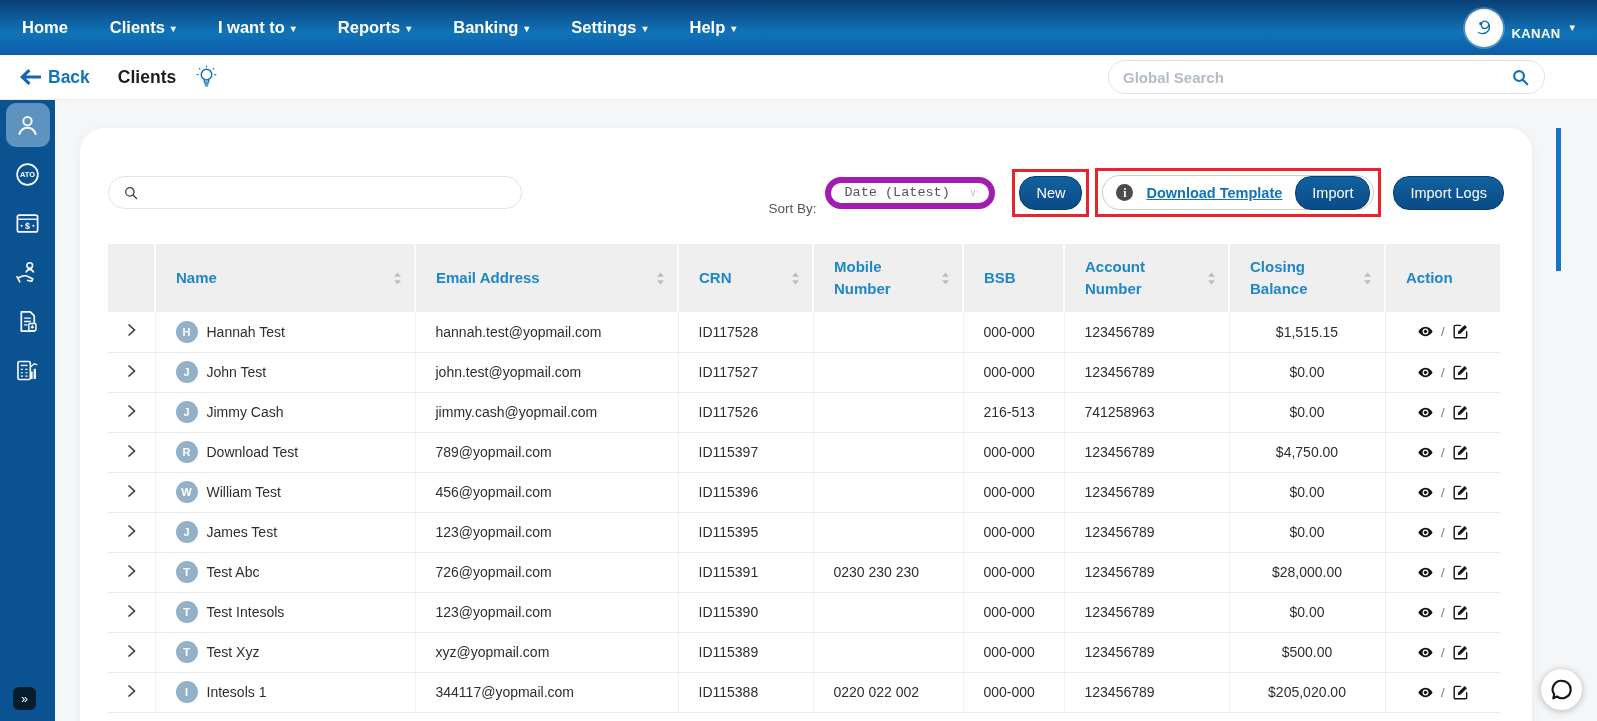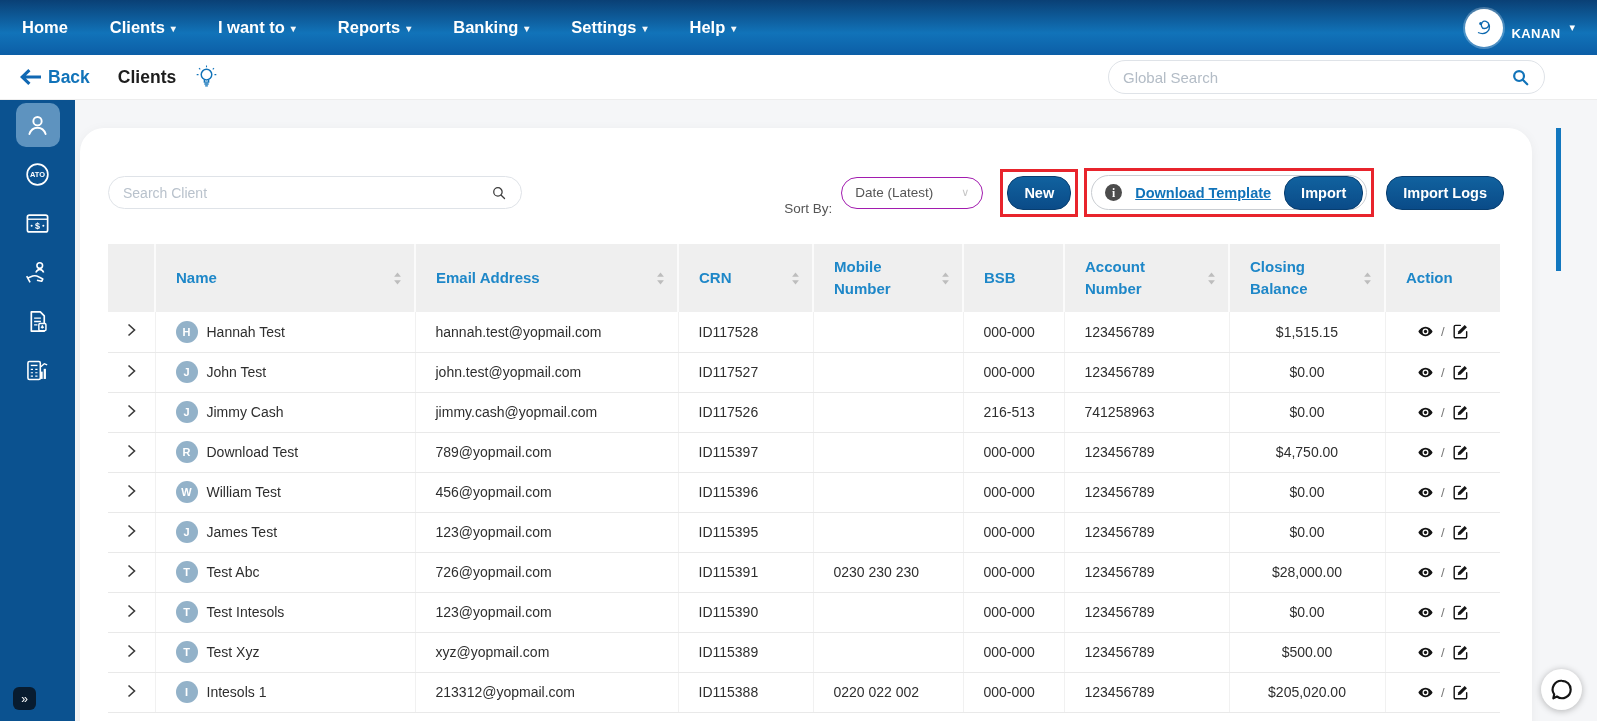--- a/index.html
+++ b/index.html
@@ -18,45 +18,45 @@
   .nav-avatar { width:38px; height:38px; border-radius:50%; background:#fff; display:flex; align-items:center; justify-content:center; box-shadow:0 0 0 2px rgba(255,255,255,.25); }
   .nav-user-name { color:#fff; font-size:13px; font-weight:bold; letter-spacing:.4px;margin-top:11px; }
   .user-caret { color:#fff; font-size:11px; }
 
   
   .subheader { position:absolute; top:55px; left:0; width:1597px; height:45px; background:#fff; border-bottom:1px solid #ededed; display:flex; align-items:center; padding:16px 20px; z-index:5; }
   .back-btn { display:flex; align-items:center; gap:7px; color:var(--link-blue); font-size:17.5px; font-weight:bold; cursor:pointer; }
   .page-title { margin-left:28px; font-size:17.5px; font-weight:600; color:#1d1d1d; }
   .bulb { margin-left:18px; display:flex; cursor:pointer; }
   .global-search { margin-left:auto; margin-right:32px; width:437px; height:34px; border:1px solid #dfe3e8; border-radius:18px; display:flex; align-items:center; padding:0 14px; gap:8px; background:#fff; }
-  .global-search input { border:none; outline:none; flex:1; font-size:15px; color:#8b5cf6; font-family:inherit; background:transparent; }
+  .global-search input { border:none; outline:none; flex:1; font-size:15px; color:#8b5cf6; font-family:inherit; background:transparent;font-weight:bold; }
   .global-search input::placeholder { color:#b3bcc6; }
 
   
-  .sidebar { position:absolute; top:100px; left:0; width:75px; height:621px; background:var(--sidebar-blue); z-index:5; }
+  .sidebar { position:absolute; top:100px; left:0; width:55px; height:621px; background:var(--sidebar-blue); z-index:5; }
   .side-nav { display:flex; flex-direction:column; align-items:center; padding-top:3px; }
   .side-item { width:44px; height:44px; margin-bottom:5px; border-radius:10px; display:flex; align-items:center; justify-content:center; cursor:pointer; }
   .side-item.active { background:#5e93bf; }
   .side-item svg { width:27px; height:27px; }
   .side-expand { position:absolute; left:13px; bottom:11px; width:23px; height:23px; border-radius:6px; background:#081c30; color:#fff; font-size:12px; display:flex; align-items:center; justify-content:center; cursor:pointer; }
 
   
   .main-card { position:absolute; left:80px; top:128px; width:1452px; height:650px; background:#fff; border-radius:24px; box-shadow:0 2px 12px rgba(0,0,0,.05); }
 
   
   .controls { display:flex; align-items:center; padding:40px 28px 27px 28px; }
   .search-client { width:414px; height:33px; border:1px solid #dfe3e8; border-radius:17px; display:flex; align-items:center; padding:0 14px; gap:8px; }
   .search-client input { border:none; outline:none; flex:1; font-size:14px; color:#333; font-family:inherit; }
   .search-client input::placeholder { color:#b9c2cc; }
   .controls-right { margin-left:auto; display:flex; align-items:center; }
   .sort-label { font-size:13.5px; color:#555; margin-right:9px;margin-top:32px; }
-  .sort-dd { height:32px; border:1px solid #a21caf; border-radius:16px; background:#fff; display:flex; align-items:center; gap:28px; padding:0 13px; font-size:13.5px; color:#555; cursor:pointer; }
+  .sort-dd { height:32px; border:6px solid #a21caf; border-radius:16px; background:#fff; display:flex; align-items:center; gap:20px; padding:0 13px; font-size:13.5px; color:#555; cursor:pointer;font-family:Liberation Mono, monospace; }
   .dd-caret { color:#c6c6c6; font-size:11px; }
   .btn { height:31px; padding:16px 16px; border-radius:16px; border:1px solid #083e70;
-    background:linear-gradient(180deg,#11629f,#0a4b88); color:#fff; font-weight:bold; font-size:14.5px;
+    background:linear-gradient(180deg,#11629f,#0a4b88); color:#fff; font-weight:normal; font-size:14.5px;
     display:flex; align-items:center; cursor:pointer; white-space:nowrap; font-family:inherit; }
   .red-box { border:3px solid var(--annotation-red); display:flex; align-items:center; padding:4px; }
   .red-box-new { margin-left:17px; }
   .red-box-import { margin-left:6px; }
   .import-group { background:#fff; border:1px solid #c9cdd2; border-radius:18px; height:35px; display:flex; align-items:center; gap:13px; padding:0 3px 0 13px; }
   .info-badge { width:17px; height:17px; border-radius:50%; background:#4c4c4c; color:#fff; font-size:11.5px; font-weight:bold; font-family:"Liberation Serif",serif; display:flex; align-items:center; justify-content:center; }
   .dl-link { color:var(--link-blue); font-size:14.5px; font-weight:bold; text-decoration:underline; cursor:pointer; white-space:nowrap; }
   .import-logs { margin-left:12px; }
 
   
@@ -229,21 +229,20 @@
     </div>
   <div class="side-expand">
     <span>»</span>
   </div>
 </div>
 
 <div class="main-card">
 
   <div class="controls">
     <div class="search-client">
-      <input type="text" placeholder="Search Client" style="">
       <span style="display:flex;">
         <svg width="16" height="16" viewBox="0 0 24 24" fill="none" stroke="#3c3c3c" stroke-width="1.9" stroke-linecap="round">
             <circle cx="10.4" cy="10.4" r="6.3"></circle>
             <path d="M15.3 15.3l5 5"></path>
           </svg>
       </span>
     </div>
 
     <div class="controls-right">
       <span class="sort-label">Sort By:</span>
@@ -680,21 +679,21 @@
     <td class="col-expand">
       <span class="expand-chevron">
         <svg width="9" height="14" viewBox="0 0 9 14" fill="none" stroke="#3a3a3a" stroke-width="1.6">
                 <path d="M1.5 1.5l6 5.5-6 5.5"></path>
               </svg>
       </span>
     </td>
     <td class="col-name">
       <span class="avatar">I</span><span class="cell-name">Intesols 1</span>
     </td>
-    <td class="col-email">213312@yopmail.com</td>
+    <td class="col-email">344117@yopmail.com</td>
     <td class="col-crn">ID115388</td>
     <td class="col-mobile">0220 022 002</td>
     <td class="col-bsb">000-000</td>
     <td class="col-account">123456789</td>
     <td class="col-balance">$205,020.00</td>
     <td class="col-action">
       <span class="action-wrap">
         <span class="action-ic">
           <svg width="17" height="17" viewBox="0 0 24 24" fill="currentColor">
                   <path d="M12 5.3C6.2 5.3 2 11.3 2 12s4.2 6.7 10 6.7S22 12.7 22 12 17.8 5.3 12 5.3zm0 10.9A4.2 4.2 0 1 1 16.2 12 4.2 4.2 0 0 1 12 16.2z"></path>

